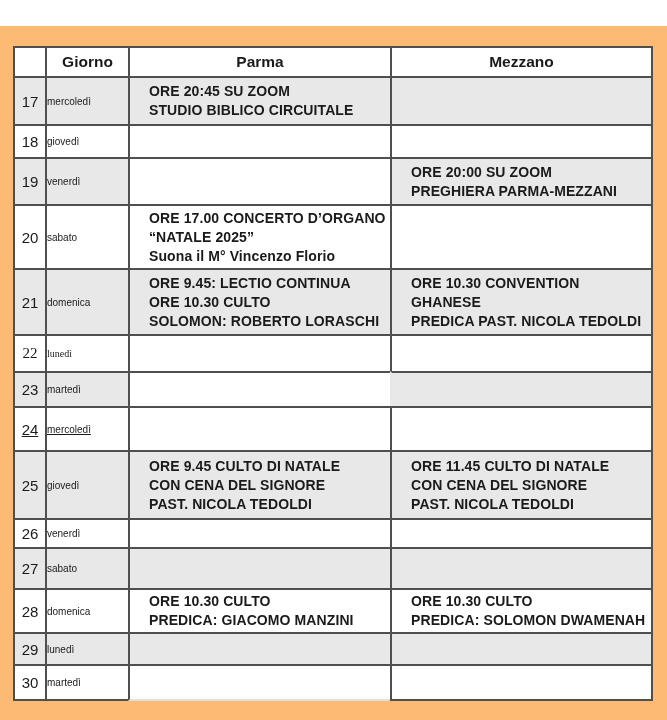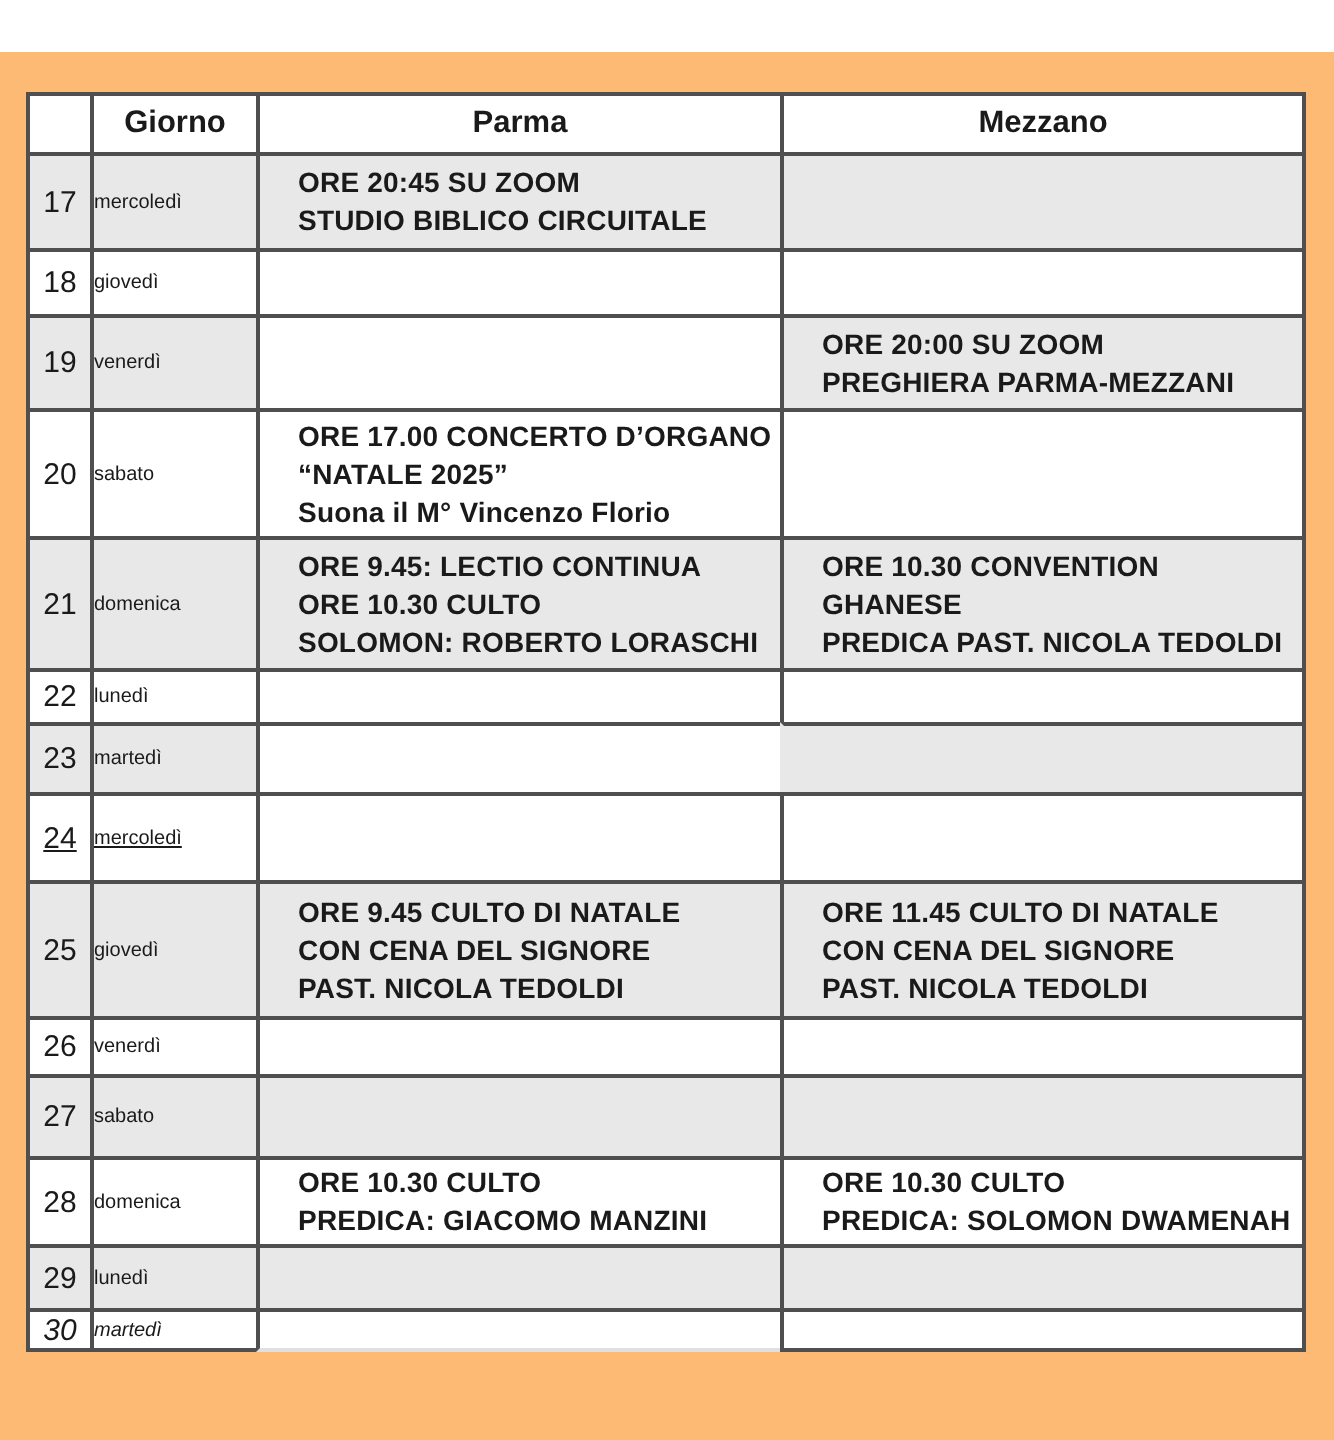--- a/index.html
+++ b/index.html
@@ -132,21 +132,21 @@
             <div class="line">ORE 9.45: LECTIO CONTINUA</div>
             <div class="line">ORE 10.30 CULTO</div>
             <div class="line">SOLOMON: ROBERTO LORASCHI</div>
           </td>
           <td class="events last-col shaded">
             <div class="line">ORE 10.30 CONVENTION</div>
             <div class="line">GHANESE</div>
             <div class="line">PREDICA PAST. NICOLA TEDOLDI</div>
           </td>
         </tr>
-        <tr style="height: 27px;">
+        <tr style="height: 37px; font-family: Liberation Serif, serif;">
           <td class="daynum">22</td>
           <td class="weekday">lunedì</td>
           <td class="events"></td>
           <td class="events last-col"></td>
         </tr>
         <tr style="height: 35px; padding-left: 20px;">
           <td class="daynum shaded">23</td>
           <td class="weekday shaded">martedì</td>
           <td class="events"></td>
           <td class="events last-col shaded no-left-border"></td>
@@ -194,21 +194,21 @@
             <div class="line">ORE 10.30 CULTO</div>
             <div class="line">PREDICA: SOLOMON DWAMENAH</div>
           </td>
         </tr>
         <tr style="height: 32px;">
           <td class="daynum shaded">29</td>
           <td class="weekday shaded">lunedì</td>
           <td class="events shaded"></td>
           <td class="events last-col shaded"></td>
         </tr>
-        <tr class="bottom-row" style="height: 22px; font-style: italic;">
+        <tr class="bottom-row" style="height: 37px;">
           <td class="daynum">30</td>
           <td class="weekday">martedì</td>
           <td class="events light-bottom"></td>
           <td class="events last-col"></td>
         </tr>
       </tbody>
   </table>
 </div>
 
 </body></html>

